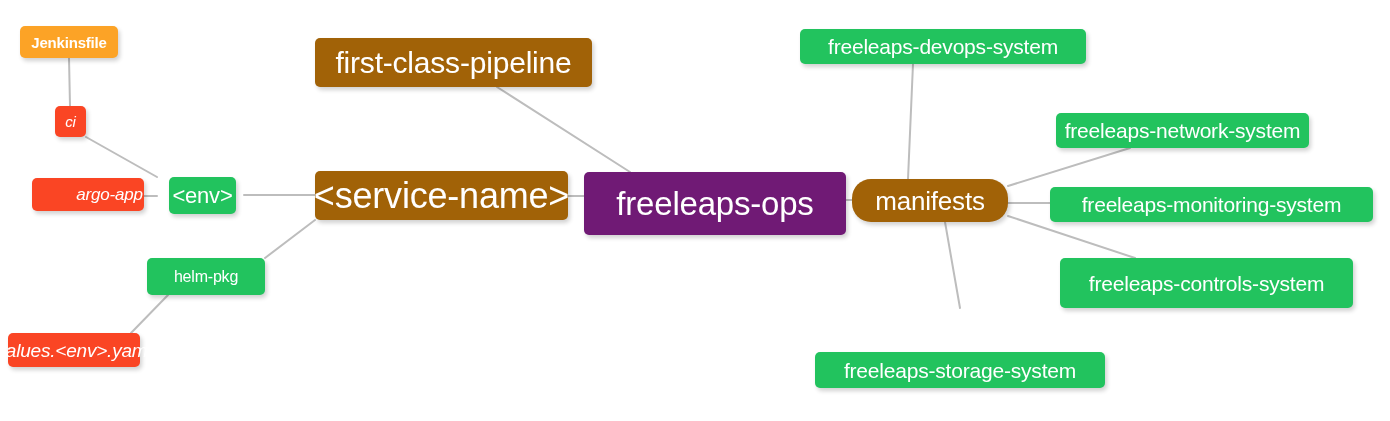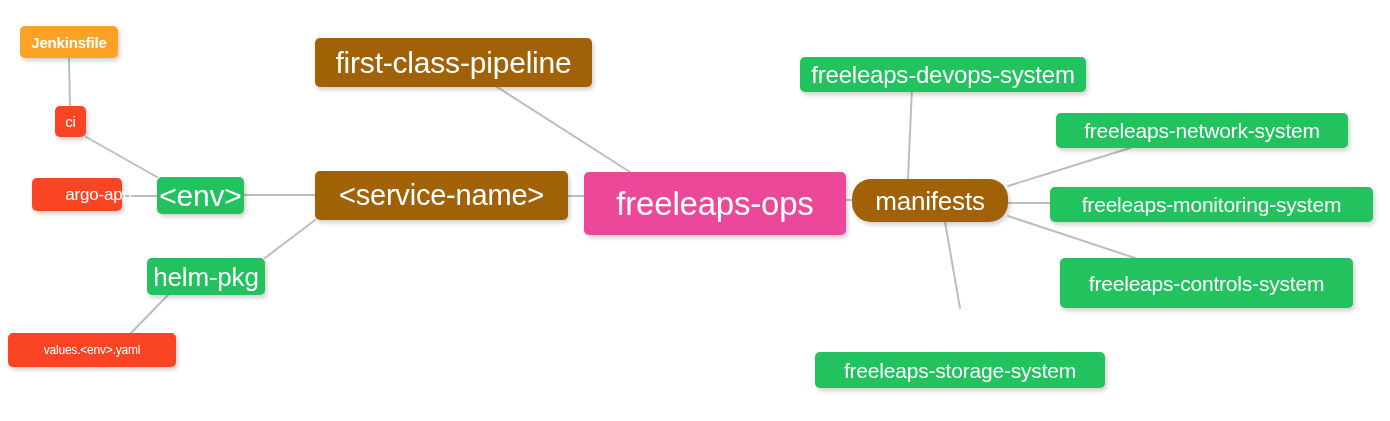--- a/index.html
+++ b/index.html
@@ -29,25 +29,25 @@
     display: flex;
     align-items: center;
     justify-content: center;
     color: #ffffff;
     border-radius: 5px;
     white-space: nowrap;
     line-height: 1;
     box-shadow: 2px 3px 4px rgba(0,0,0,0.18);
     letter-spacing: -0.2px;
   }
-  .n-root   { background: #ec4899; }
+  .n-root   { background: #701a75; }
   .n-blue   { background: #a16207; }
   .n-green  { background: #22c35e; }
   .n-orange { background: #fca326; }
-  .n-red    { background: #fa4524; }
+  .n-red    { background: #fa4524; font-style: italic; }
 </style>
 </head>
 <body>
 
 <div id="canvas">
   <svg id="edges" viewBox="0 0 1390 421" xmlns="http://www.w3.org/2000/svg">
       <line x1="69" y1="58" x2="70" y2="106" stroke="#bdbdbd" stroke-width="2" stroke-linecap="round"></line>
       <line x1="86" y1="137" x2="157" y2="177" stroke="#bdbdbd" stroke-width="2" stroke-linecap="round"></line>
       <line x1="122" y1="196" x2="157" y2="196" stroke="#bdbdbd" stroke-width="2" stroke-linecap="round"></line>
       <line x1="244" y1="195" x2="315" y2="195" stroke="#bdbdbd" stroke-width="2" stroke-linecap="round"></line>
@@ -58,27 +58,27 @@
       <line x1="846" y1="200" x2="852" y2="200" stroke="#bdbdbd" stroke-width="2" stroke-linecap="round"></line>
       <line x1="908" y1="179" x2="913" y2="64" stroke="#bdbdbd" stroke-width="2" stroke-linecap="round"></line>
       <line x1="1008" y1="186" x2="1130" y2="148" stroke="#bdbdbd" stroke-width="2" stroke-linecap="round"></line>
       <line x1="1008" y1="203" x2="1050" y2="203" stroke="#bdbdbd" stroke-width="2" stroke-linecap="round"></line>
       <line x1="1008" y1="216" x2="1135" y2="258" stroke="#bdbdbd" stroke-width="2" stroke-linecap="round"></line>
       <line x1="945" y1="222" x2="960" y2="308" stroke="#bdbdbd" stroke-width="2" stroke-linecap="round"></line>
     </svg>
   <div id="node-layer">
       <div class="node n-orange" style="left: 20px; top: 26px; width: 98px; height: 32px; font-size: 15px; font-weight: bold;">Jenkinsfile</div>
       <div class="node n-red" style="left: 55px; top: 106px; width: 31px; height: 31px; font-size: 15px;">ci</div>
-      <div class="node n-red" style="left: 32px; top: 178px; width: 90px; height: 33px; font-size: 17px; padding-left: 43px;">argo-app</div>
-      <div class="node n-green" style="left: 157px; top: 177px; width: 87px; height: 37px; font-size: 30px;">&lt;env&gt;</div>
-      <div class="node n-green" style="left: 147px; top: 258px; width: 118px; height: 37px; font-size: 26px;">helm-pkg</div>
-      <div class="node n-red" style="left: 8px; top: 333px; width: 168px; height: 34px; font-size: 12px;">values.&lt;env&gt;.yaml</div>
+      <div class="node n-red" style="left: 32px; top: 178px; width: 112px; height: 33px; font-size: 17px; padding-left: 43px;">argo-app</div>
+      <div class="node n-green" style="left: 169px; top: 177px; width: 67px; height: 37px; font-size: 22px;">&lt;env&gt;</div>
+      <div class="node n-green" style="left: 147px; top: 258px; width: 118px; height: 37px; font-size: 16px;">helm-pkg</div>
+      <div class="node n-red" style="left: 8px; top: 333px; width: 132px; height: 34px; font-size: 19px;">values.&lt;env&gt;.yaml</div>
       <div class="node n-blue" style="left: 315px; top: 38px; width: 277px; height: 49px; font-size: 30px;">first-class-pipeline</div>
-      <div class="node n-blue" style="left: 315px; top: 171px; width: 253px; height: 49px; font-size: 29px;">&lt;service-name&gt;</div>
+      <div class="node n-blue" style="left: 315px; top: 171px; width: 253px; height: 49px; font-size: 36px;">&lt;service-name&gt;</div>
       <div class="node n-root" style="left: 584px; top: 172px; width: 262px; height: 63px; font-size: 33px;">freeleaps-ops</div>
       <div class="node n-blue" style="left: 852px; top: 179px; width: 156px; height: 43px; font-size: 26px; border-radius: 19px;">manifests</div>
-      <div class="node n-green" style="left: 800px; top: 29px; width: 286px; height: 35px; font-size: 24px; margin-top: 28px;">freeleaps-devops-system</div>
-      <div class="node n-green" style="left: 1056px; top: 113px; width: 292px; height: 35px; font-size: 21px;">freeleaps-network-system</div>
+      <div class="node n-green" style="left: 800px; top: 29px; width: 286px; height: 35px; font-size: 21px;">freeleaps-devops-system</div>
+      <div class="node n-green" style="left: 1056px; top: 113px; width: 253px; height: 35px; font-size: 21px;">freeleaps-network-system</div>
       <div class="node n-green" style="left: 1050px; top: 187px; width: 323px; height: 35px; font-size: 21px;">freeleaps-monitoring-system</div>
       <div class="node n-green" style="left: 1060px; top: 258px; width: 293px; height: 50px; font-size: 21px;">freeleaps-controls-system</div>
       <div class="node n-green" style="left: 815px; top: 308px; width: 290px; height: 36px; font-size: 21px; margin-top: 44px;">freeleaps-storage-system</div>
     </div>
 </div>
 
 </body></html>

